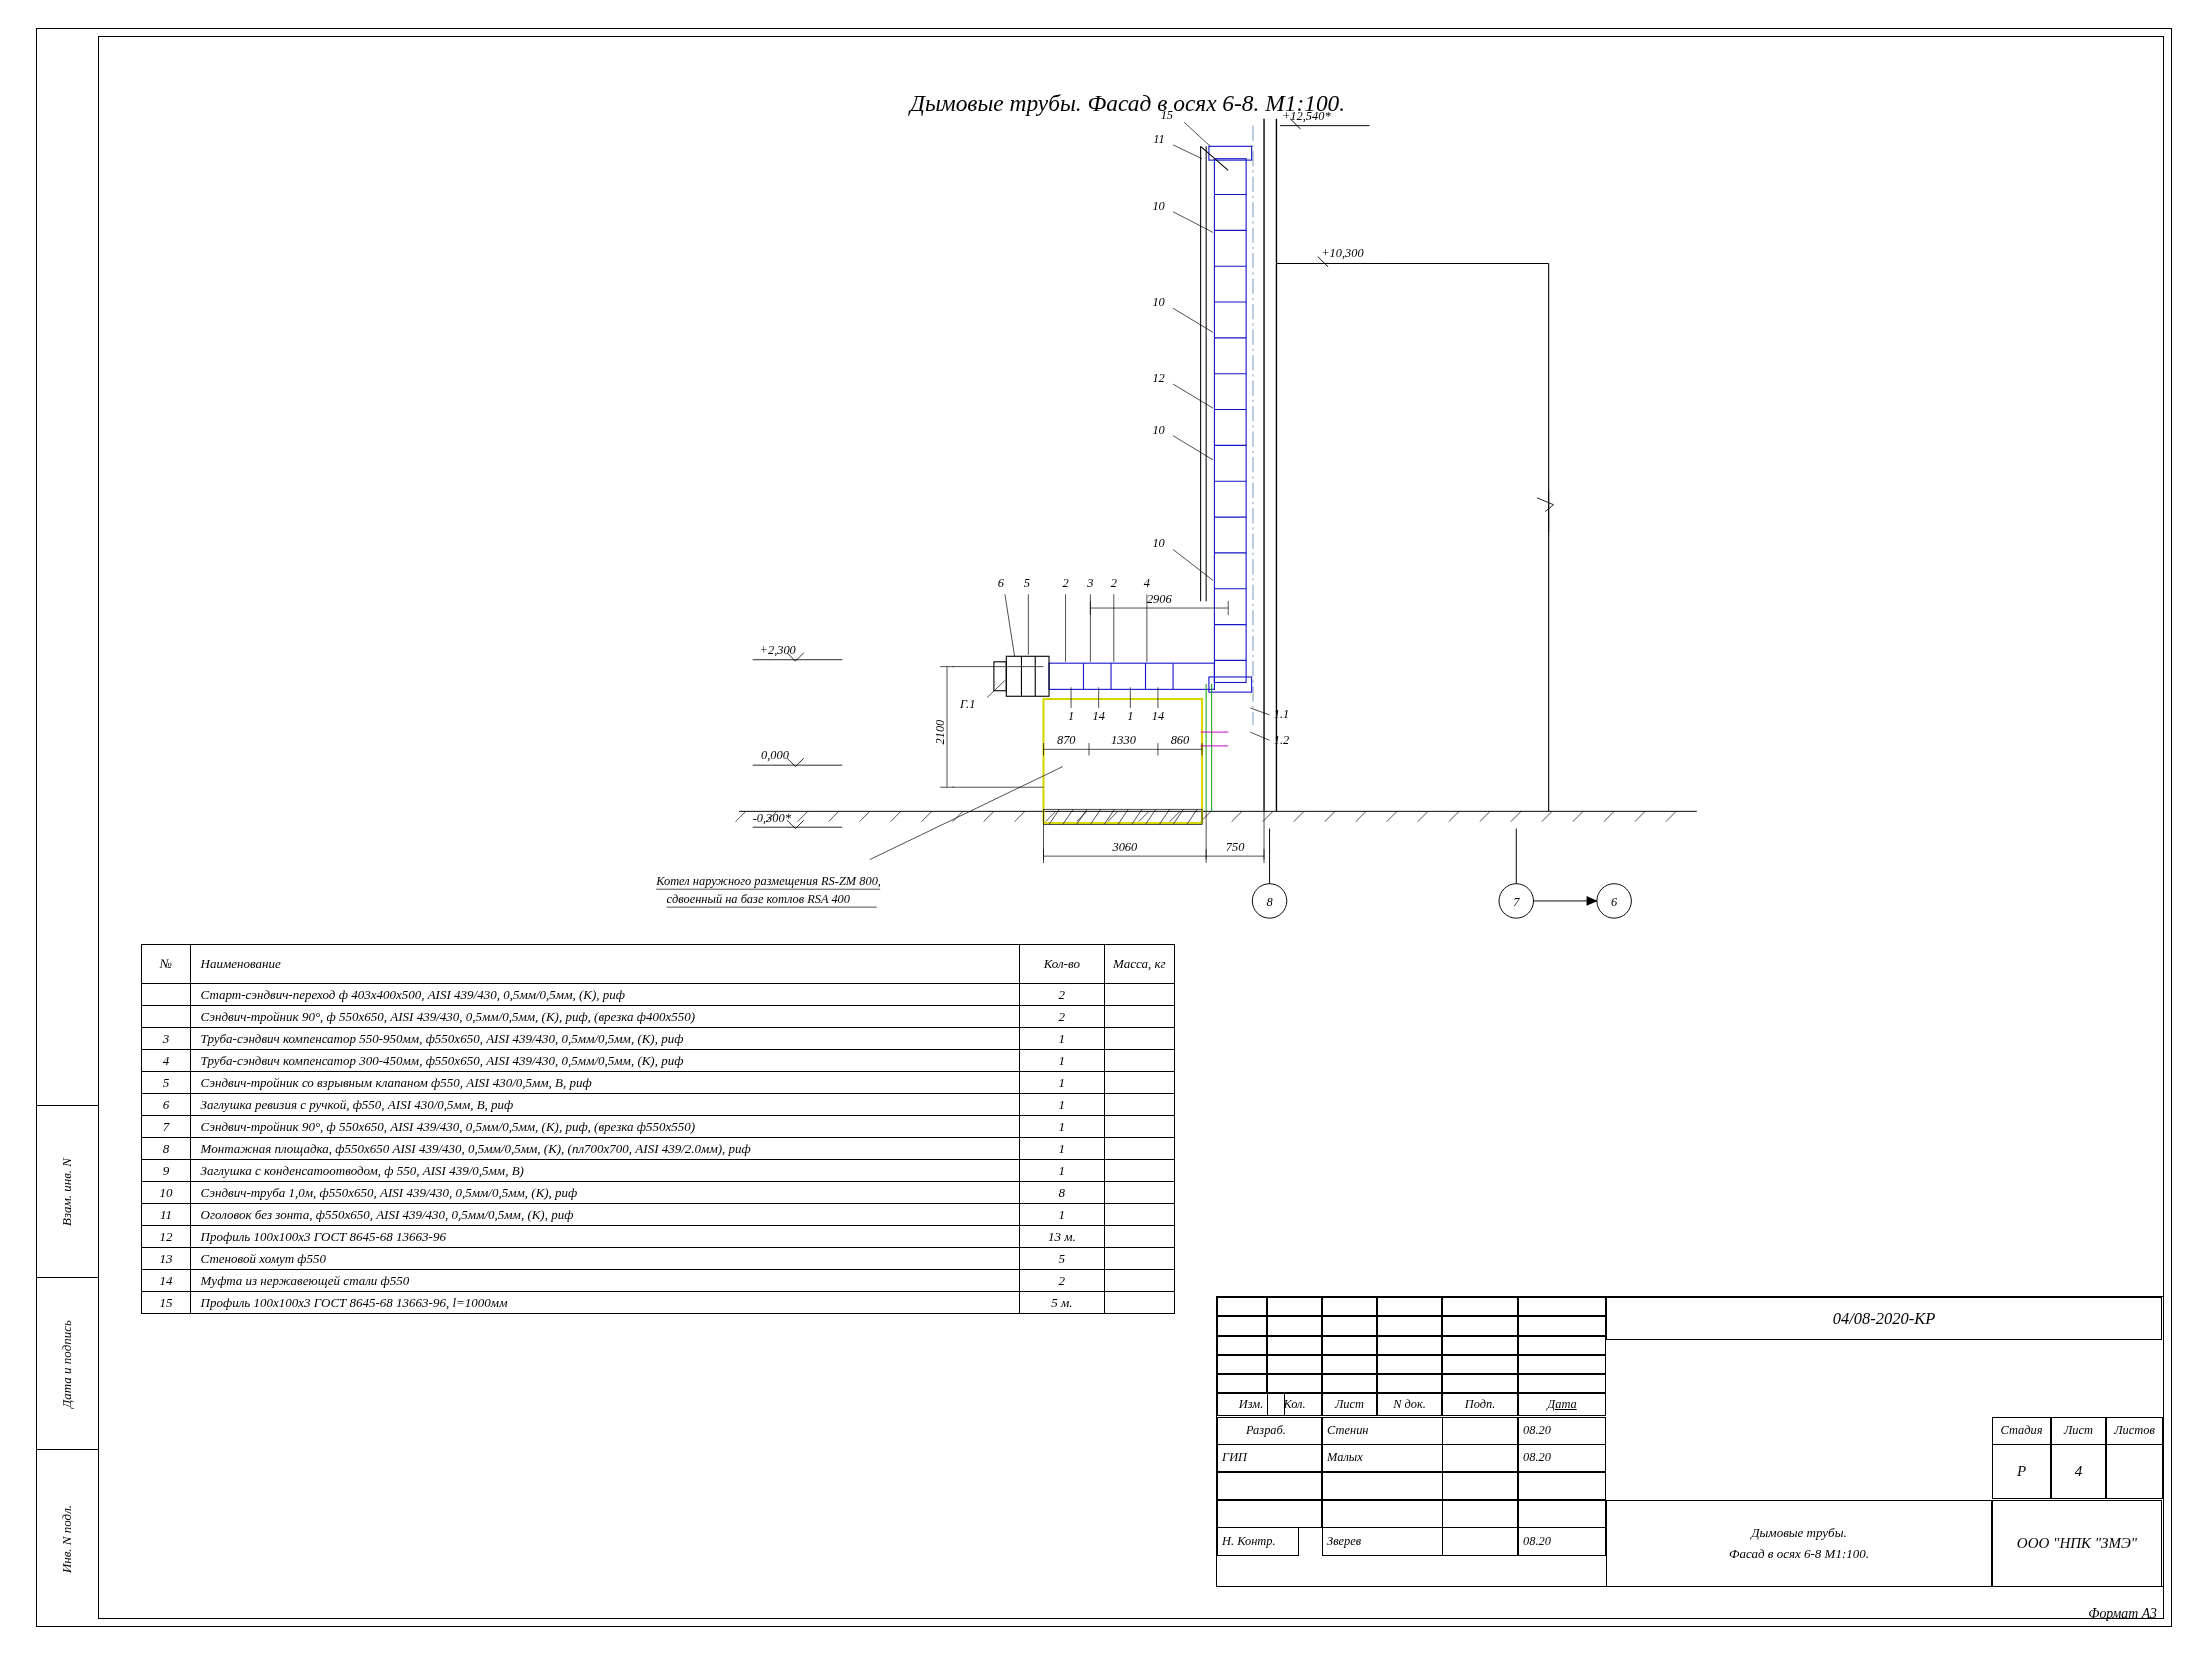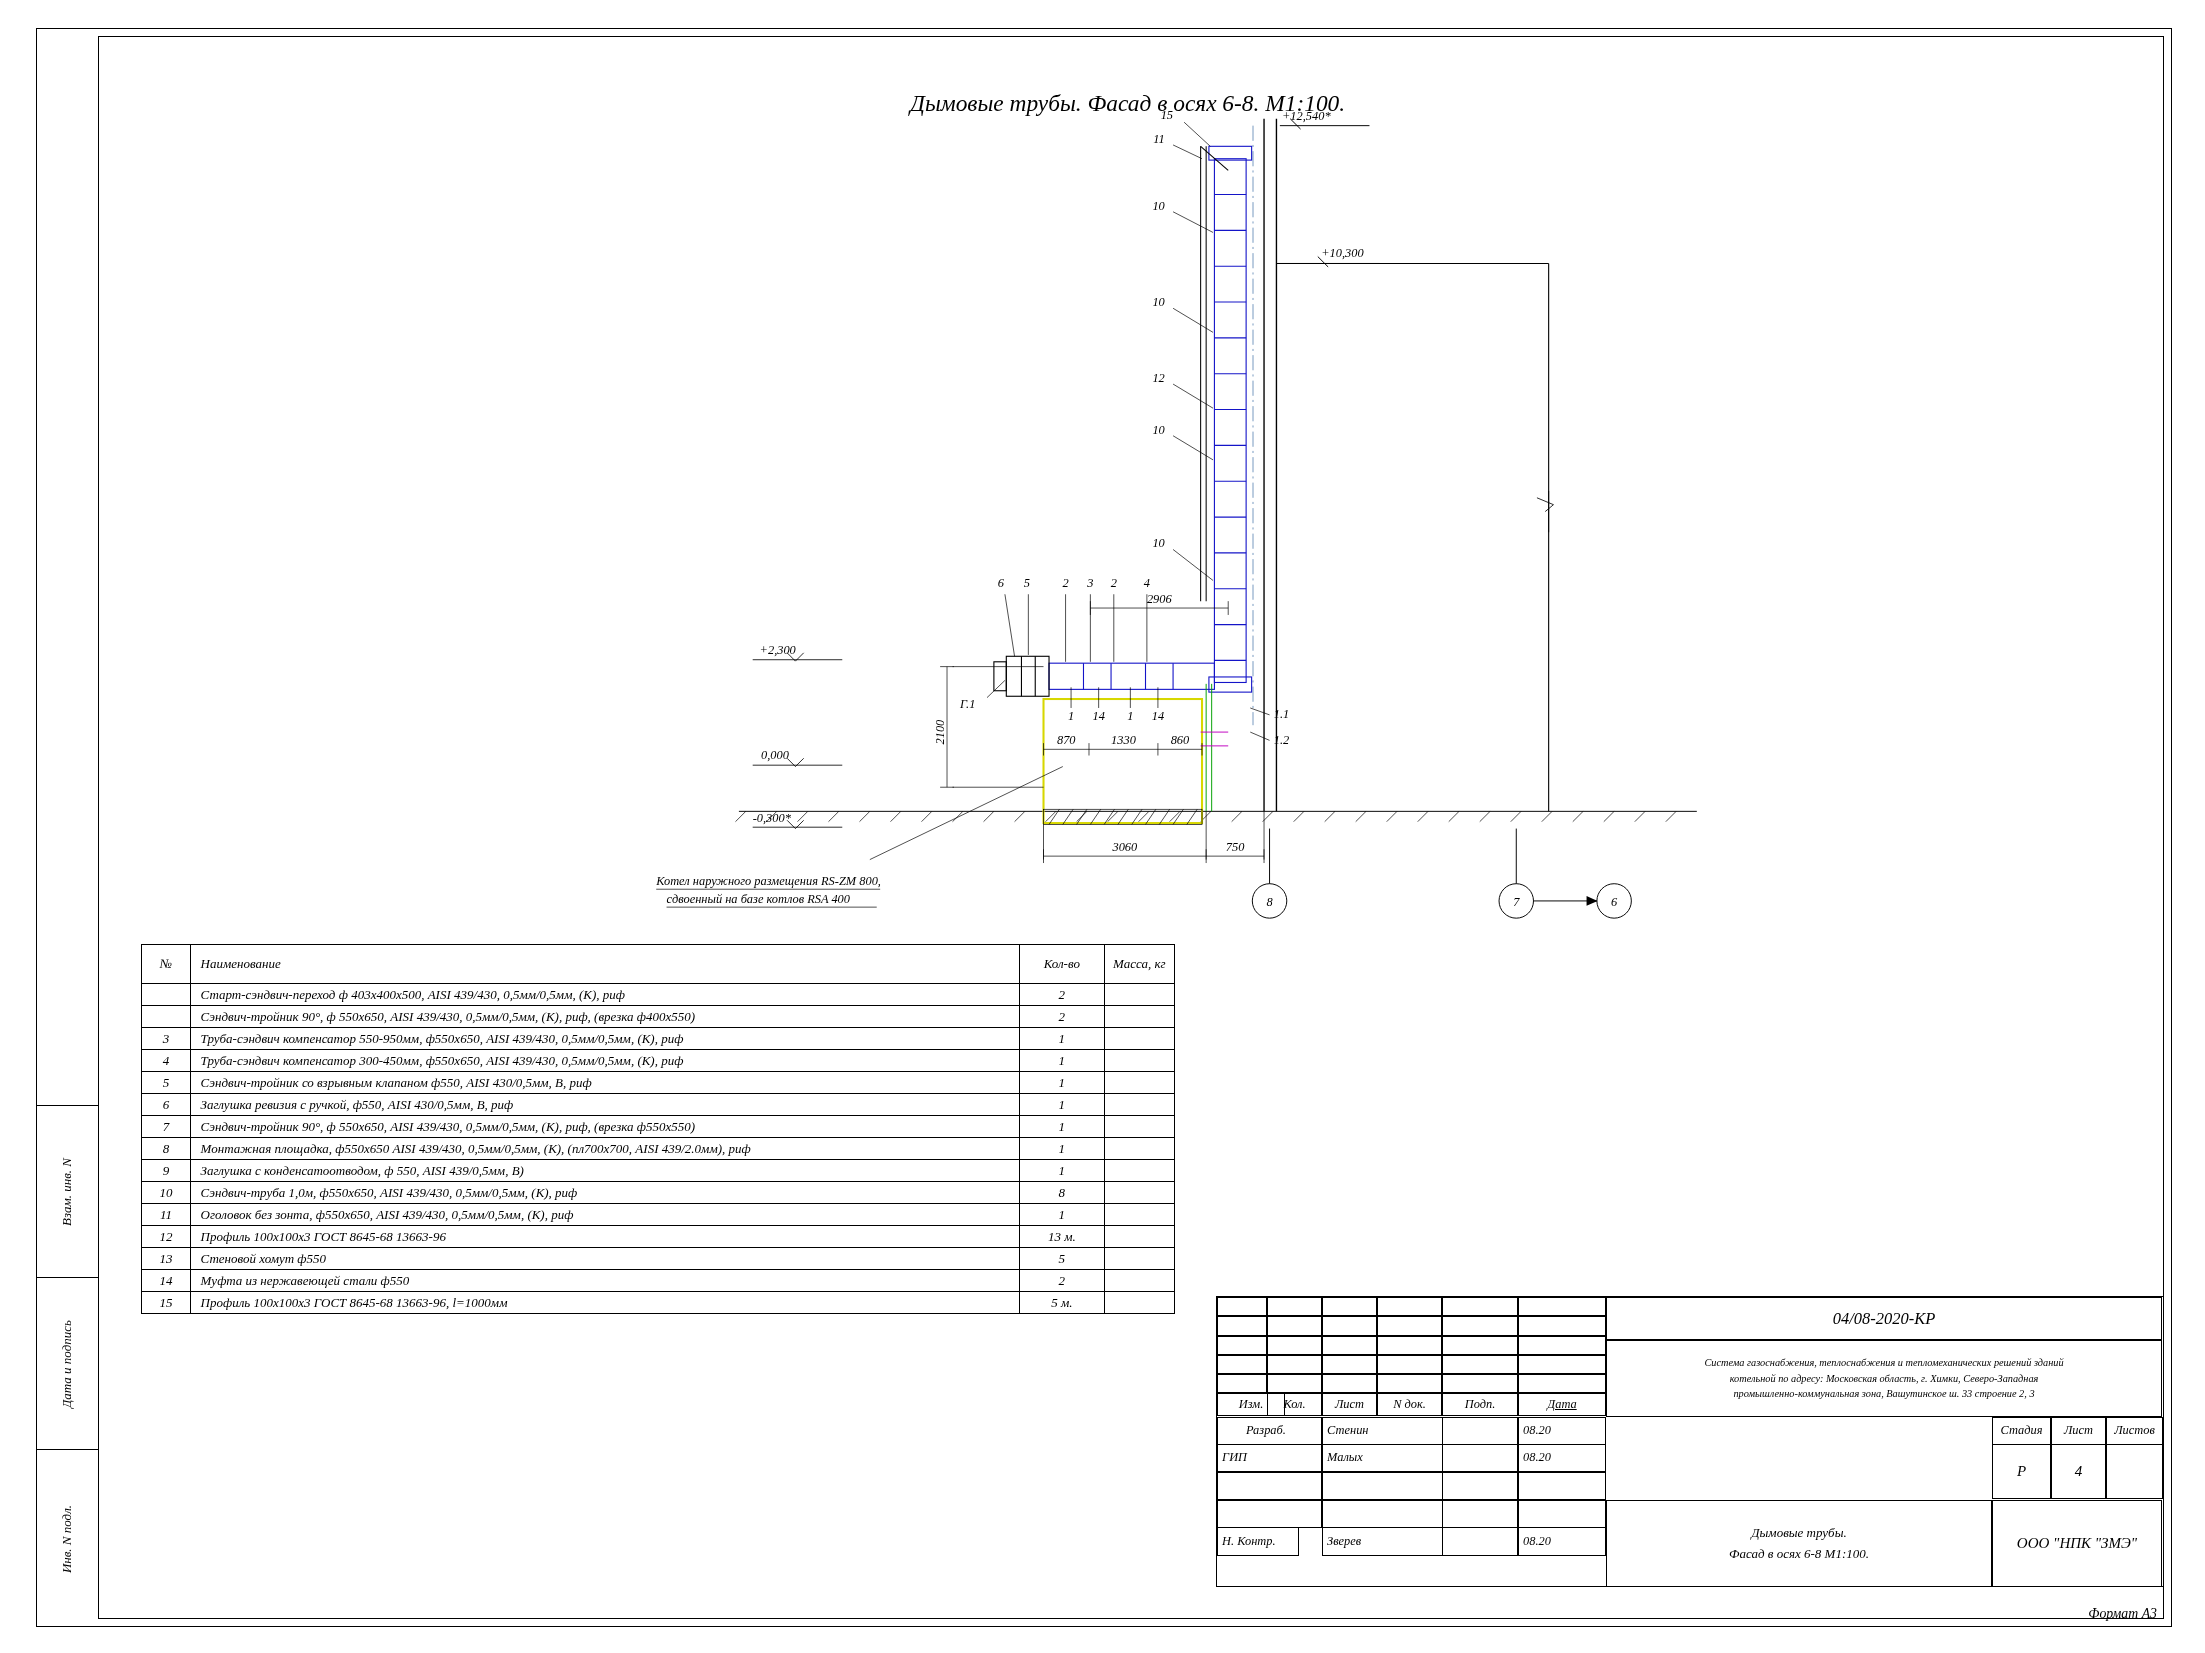--- a/index.html
+++ b/index.html
@@ -559,25 +559,20 @@
     <div class="cellbox" style="left:105px;top:203px;width:121px;height:27.6px;"></div>
     <div class="cellbox" style="left:225px;top:203px;width:76px;height:27.6px;"></div>
     <div class="cellbox" style="left:301px;top:203px;width:88px;height:27.6px;"></div>
 
     <div class="cellbox" style="left:0;top:230px;width:82px;height:29px;">Н. Контр.</div>
     <div class="cellbox" style="left:105px;top:230px;width:121px;height:29px;">Зверев</div>
     <div class="cellbox" style="left:225px;top:230px;width:76px;height:29px;"></div>
     <div class="cellbox" style="left:301px;top:230px;width:88px;height:29px;">08.20</div>
 
     <div class="cellbox ctr" style="left:389px;top:0;width:556px;height:43px;font-size:16.5px;">04/08-2020-КР</div>
-    <div class="cellbox" style="left:389px;top:43px;width:556px;height:77px;flex-direction:column;justify-content:center;align-items:center;text-align:center;font-size:10.3px;line-height:1.5;">
-      <div>Система газоснабжения, теплоснабжения и тепломеханических решений зданий</div>
-      <div>котельной по адресу: Московская область, г. Химки, Северо-Западная</div>
-      <div>промышленно-коммунальная зона, Вашутинское ш. 33 строение 2, 3</div>
-    </div>
     <div class="cellbox" style="left:389px;top:203px;width:386px;height:87px;flex-direction:column;justify-content:center;align-items:center;text-align:center;font-size:13px;line-height:1.6;">
       <div>Дымовые трубы.</div>
       <div>Фасад в осях 6-8 М1:100.</div>
     </div>
 
     <div class="cellbox ctr" style="left:775px;top:120px;width:59px;height:27.6px;">Стадия</div>
     <div class="cellbox ctr" style="left:834px;top:120px;width:55px;height:27.6px;">Лист</div>
     <div class="cellbox ctr" style="left:889px;top:120px;width:57px;height:27.6px;">Листов</div>
     <div class="cellbox ctr" style="left:775px;top:147px;width:59px;height:55px;font-size:15px;">Р</div>
     <div class="cellbox ctr" style="left:834px;top:147px;width:55px;height:55px;font-size:15px;">4</div>

